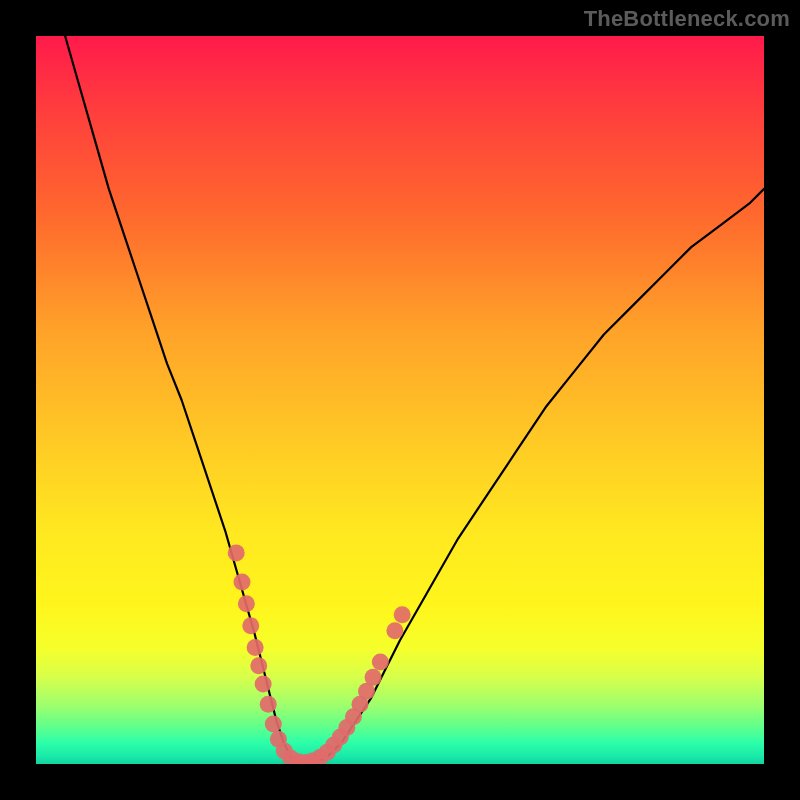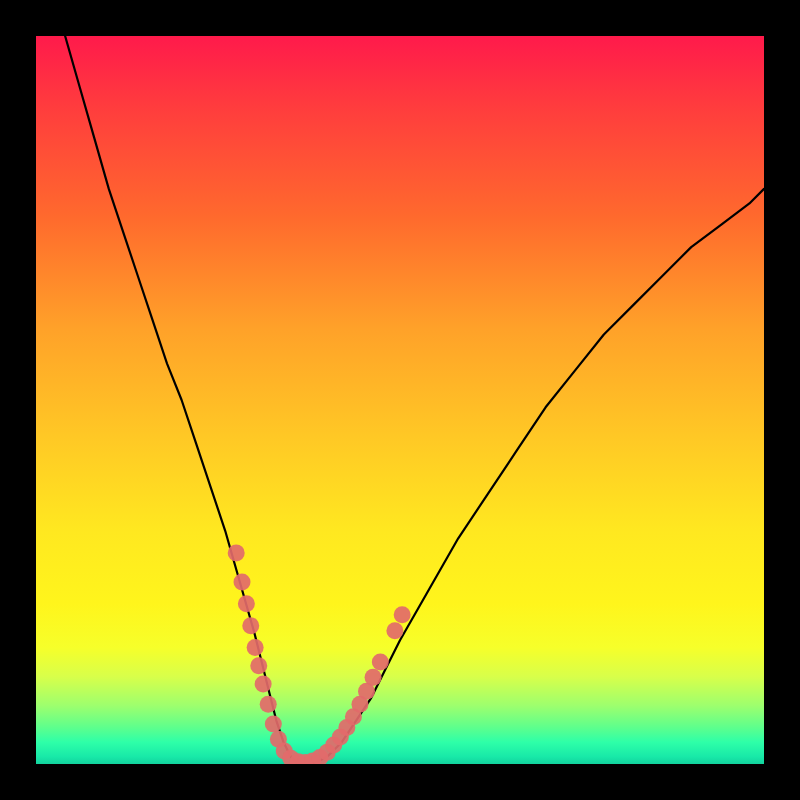--- a/index.html
+++ b/index.html
@@ -57,20 +57,21 @@
     inset: 0;
     width: 100%;
     height: 100%;
     display: block;
   }
 </style>
 </head>
 <body>
 
 <div class="frame">
+  <div class="watermark">TheBottleneck.com</div>
   <div class="plot-area">
     <svg class="chart-svg" viewBox="0 0 728 728" preserveAspectRatio="none">
       <path id="curve-path" fill="none" stroke="#000000" stroke-width="2.2" stroke-linecap="round" stroke-linejoin="round" d="M29.12 0.00 L43.68 50.96 L58.24 101.92 L72.80 152.88 L87.36 196.56 L101.92 240.24 L116.48 283.92 L131.04 327.60 L145.60 364.00 L160.16 407.68 L174.72 451.36 L189.28 495.04 L203.84 546.00 L218.40 596.96 L225.68 626.08 L232.96 655.20 L240.24 684.32 L247.52 706.16 L254.80 720.72 L262.08 728.00 L276.64 728.00 L291.20 720.72 L305.76 706.16 L320.32 684.32 L334.88 662.48 L349.44 633.36 L364.00 604.24 L393.12 553.28 L422.24 502.32 L451.36 458.64 L480.48 414.96 L509.60 371.28 L538.72 334.88 L567.84 298.48 L596.96 269.36 L626.08 240.24 L655.20 211.12 L684.32 189.28 L713.44 167.44 L728.00 152.88"></path>
       <g id="markers-group">
           <circle cx="200.20" cy="516.88" r="8.5" fill="#e26a6a" fill-opacity="0.92"></circle>
           <circle cx="206.02" cy="546.00" r="8.5" fill="#e26a6a" fill-opacity="0.92"></circle>
           <circle cx="210.39" cy="567.84" r="8.5" fill="#e26a6a" fill-opacity="0.92"></circle>
           <circle cx="214.76" cy="589.68" r="8.5" fill="#e26a6a" fill-opacity="0.92"></circle>
           <circle cx="219.13" cy="611.52" r="8.5" fill="#e26a6a" fill-opacity="0.92"></circle>
           <circle cx="222.77" cy="629.72" r="8.5" fill="#e26a6a" fill-opacity="0.92"></circle>

